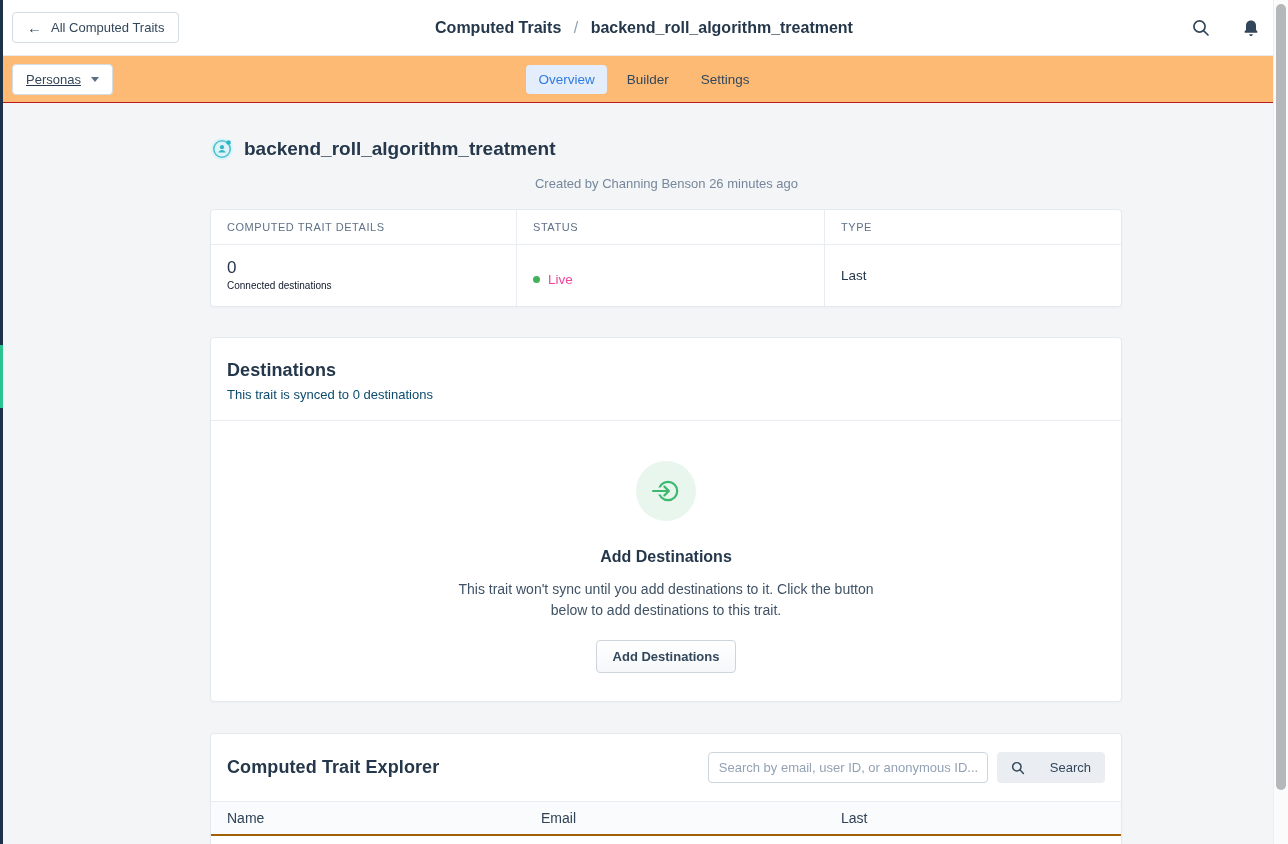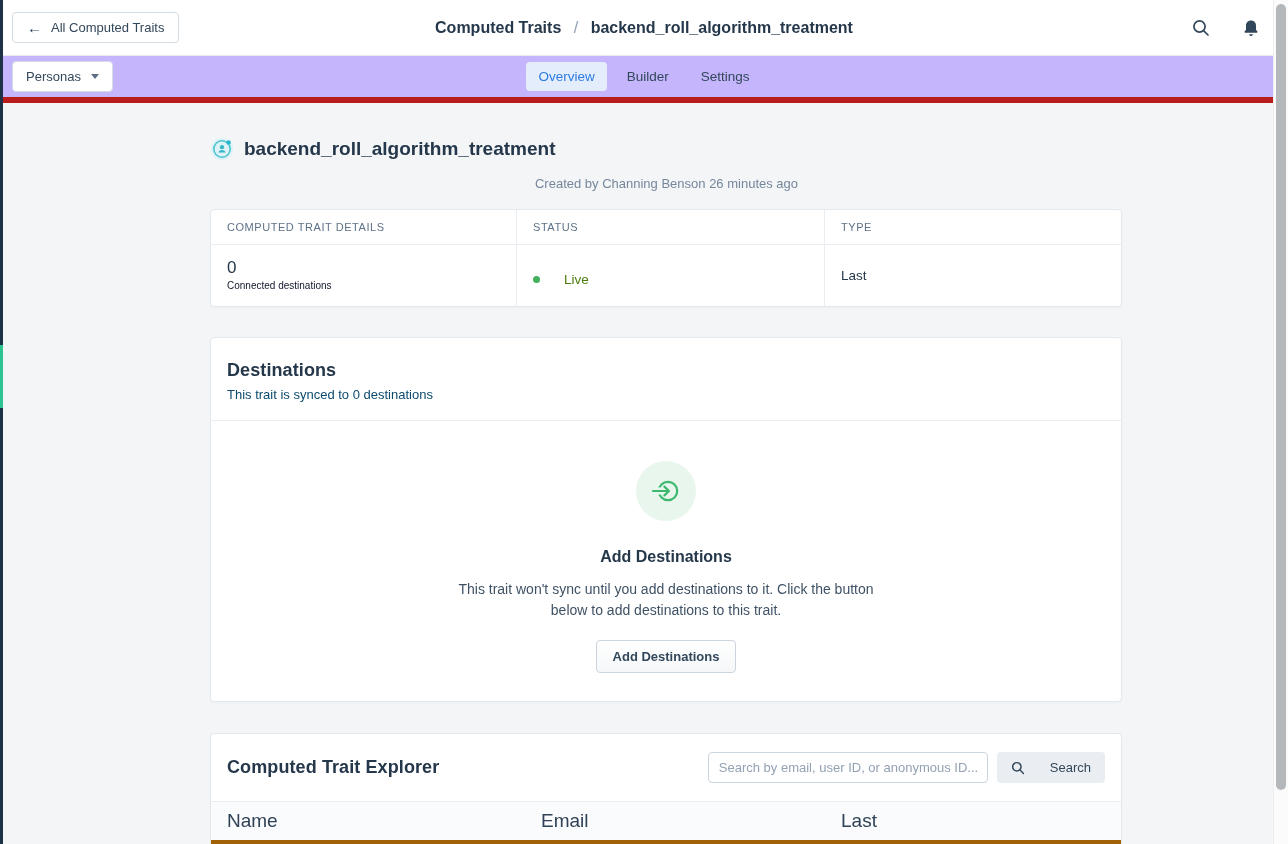--- a/index.html
+++ b/index.html
@@ -32,23 +32,23 @@
     position:absolute; left:0; right:0; text-align:center;
     font-size:16px; font-weight:600; color:#25374a; pointer-events:none;
   }
   .breadcrumb span { pointer-events:auto; }
   .breadcrumb .sep { color:#91a0b1; font-weight:400; margin:0 8px; }
   .header-icons { margin-left:auto; margin-right:28px; display:flex; align-items:center; gap:32px; z-index:2; }
   .hicon { width:18px; height:18px; display:inline-block; cursor:pointer; }
 
   
   .nav-bar {
-    position:relative; height:47px; background:#c4b5fd;
-    border-bottom:6px solid #b91c1c;
-    display:flex; align-items:center;
+    position:relative; height:47px; background:#fdba74;
+    border-bottom:1px solid #b91c1c;
+    display:flex; align-items:center;text-decoration:underline;
   }
   .personas-btn {
     margin-left:12px;
     display:inline-flex; align-items:center; gap:10px;
     background:#fff; border:1px solid #d4dce4; border-radius:4px;
     padding:7px 13px; font-size:13px; font-weight:500; color:#33475b; cursor:pointer;
   }
   .caret-down { width:0; height:0; border-left:4px solid transparent; border-right:4px solid transparent; border-top:5px solid #5b6e84; display:inline-block; }
   .tabs {
     position:absolute; left:0; right:0; display:flex; justify-content:center; gap:8px; align-items:center;
@@ -72,21 +72,21 @@
   }
   .dt-cell { padding:11px 16px; border-right:1px solid #e9edf1; }
   .dt-cell:nth-child(3n) { border-right:none; }
   .dt-head {
     font-size:11px; letter-spacing:0.05em; color:#5f7288; font-weight:500;
     border-bottom:1px solid #e9edf1; text-transform:uppercase;
   }
   .dt-body { padding:13px 16px 15px 16px; }
   .dt-zero { font-size:17px; color:#25374a; line-height:1.2; }
   .dt-sub { font-size:10px; color:#0f172a; margin-top:2px; }
-  .status-live { display:flex; align-items:center; gap:24px; height:100%; font-size:13.5px; color:#4d7c0f; padding-top:10px; }
+  .status-live { display:flex; align-items:center; gap:8px; height:100%; font-size:13.5px; color:#ec4899; padding-top:10px; }
   .green-dot { width:7px; height:7px; border-radius:50%; background:#43b05c; display:inline-block; }
   .dt-type { font-size:13.5px; color:#25374a; padding-top:10px; }
 
   
   .card {
     background:#fff; border:1px solid #e4e9ee; border-radius:4px;
     box-shadow:0 1px 2px rgba(20,40,60,0.03);
   }
 
   
@@ -121,22 +121,22 @@
   }
   .search-input::placeholder { color:#93a2b4; }
   .search-btn {
     height:31px; background:#eaeef2; border:none; border-radius:4px;
     padding:0 14px; font-size:13px; font-weight:500; color:#33475b; cursor:pointer;
     display:inline-flex; align-items:center; gap:25px; font-family:inherit;
   }
 
   .explorer-table { width:100%; border-collapse:collapse; }
   .explorer-table th {
-    background:#fafbfc; border-top:1px solid #e9edf1; border-bottom:6px solid #a16207;
-    font-size:19px; font-weight:500; color:#2f4256; text-align:left; padding:8px 16px;
+    background:#fafbfc; border-top:1px solid #e9edf1; border-bottom:2px solid #a16207;
+    font-size:14px; font-weight:500; color:#2f4256; text-align:left; padding:8px 16px;
   }
   .col-name { width:314px; } .col-email { width:300px; }
   .explorer-table td { padding:12px 16px; border-bottom:1px solid #eef1f4; font-size:13px; color:#c3cbd4; }
   .name-cell { display:flex; align-items:center; gap:14px; }
   .avatar {
     width:24px; height:24px; border-radius:4px; background:#eef1f4;
     display:inline-flex; align-items:center; justify-content:center;
     font-size:9px; font-weight:600; color:#a6b1bd; letter-spacing:0.03em;
   }
   .mono { font-family:"DejaVu Sans Mono","Liberation Mono",monospace; font-size:13px; color:#c8cfd8; }

